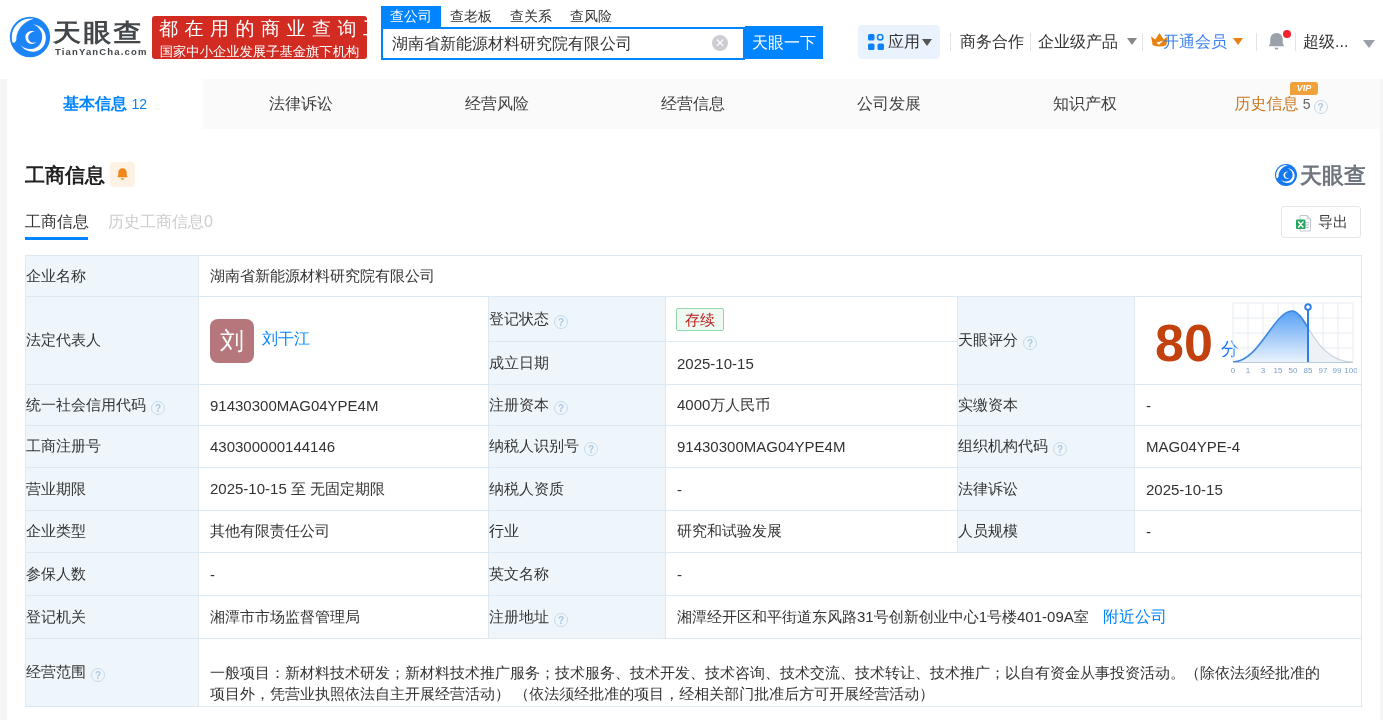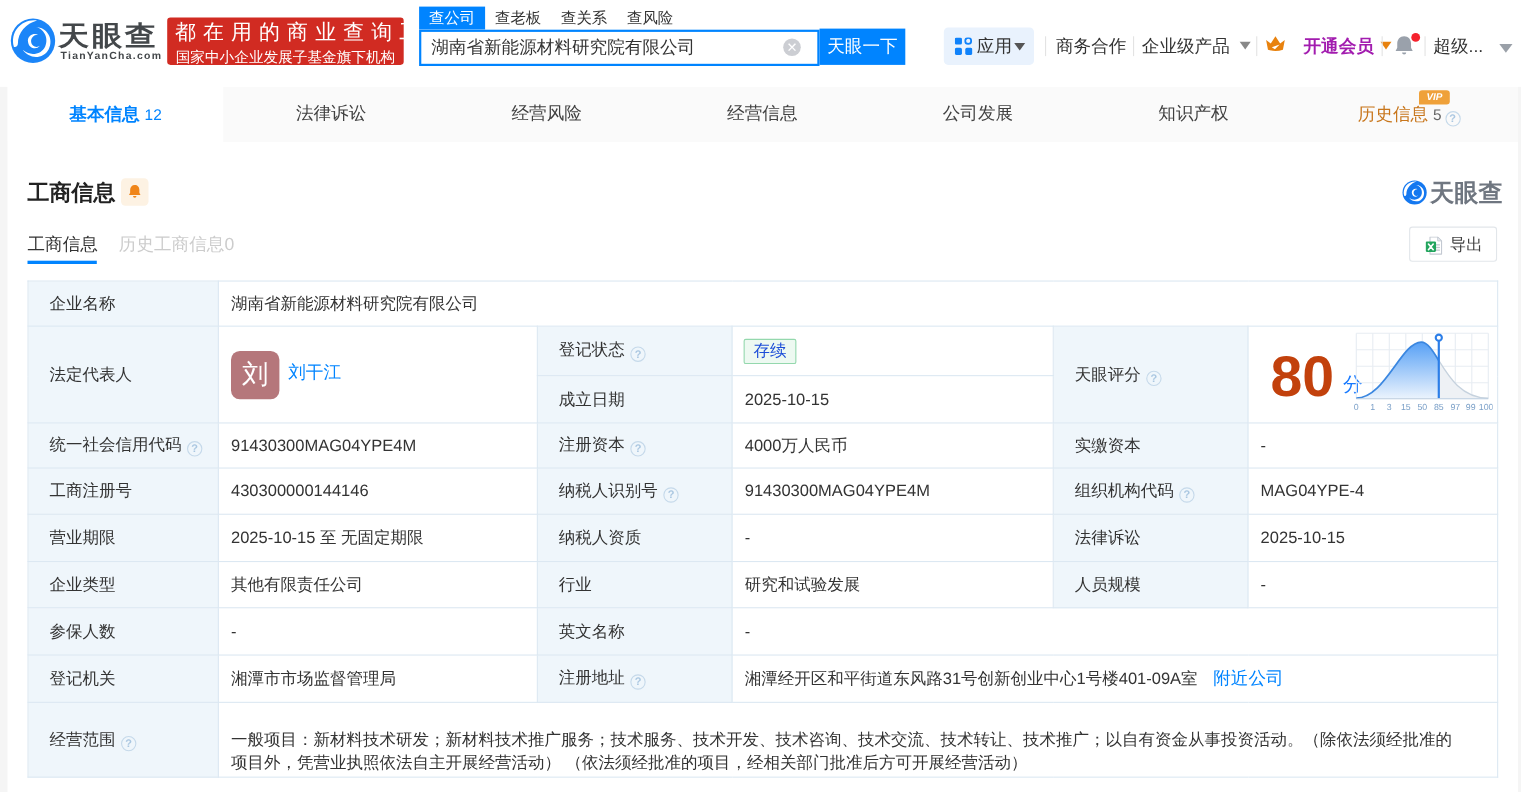--- a/index.html
+++ b/index.html
@@ -40,24 +40,24 @@
 #subtabs { position:absolute; left:25px; top:212px; width:500px; white-space:nowrap; }
 #subtab1 { position:absolute; left:0; top:0; font-size:16px; color:#333; }
 #subtab1u { position:absolute; left:0; top:25px; width:63px; height:3px; background:#0084ff; }
 #subtab2 { position:absolute; left:83px; top:0; font-size:16px; color:#ccc; }
 #exportbtn { position:absolute; left:1281px; top:206px; width:80px; height:32px; border:1px solid #e2e6ea; border-radius:3px; background:#fff; }
 #exportbtn .t { position:absolute; font-size:15px; color:#404040; }
 
 #tblwrap { position:absolute; left:25px; top:255px; }
 table { border-collapse:collapse; table-layout:fixed; width:1336px; }
 td { border:1px solid #dce8f2; font-size:15px; color:#333; padding:0 8px 0 11px; vertical-align:middle; }
-td.lb { background:#eff6fb; padding-left:19px; }
+td.lb { background:#eff6fb; padding-left:0; }
 .qm { display:inline-block; width:14px; height:14px; border-radius:50%; border:1px solid #c5d9ea; color:#aac7e1; font-size:10px; line-height:13px; text-align:center; vertical-align:-2px; margin-left:5px; font-weight:bold; }
 a.lnk { color:#0084ff; text-decoration:none; }
-.badge { display:inline-block; height:23px; line-height:21px; padding:0 8px; border:1px solid #94d8ad; background:#edf9f1; color:#1d4ed8; font-size:15px; border-radius:2px; margin-left:-1px; }
+.badge { display:inline-block; height:23px; line-height:21px; padding:0 8px; border:1px solid #94d8ad; background:#edf9f1; color:#b91c1c; font-size:15px; border-radius:2px; margin-left:-1px; }
 #avatar { display:inline-block; width:44px; height:44px; background:#b5777b; border-radius:8px; color:#fff; font-size:24px; text-align:center; line-height:44px; vertical-align:middle; }
 #score80 { font-size:52px; font-weight:bold; color:#c2410c; }
 #scorefen { font-size:18px; color:#1679ff; }
 </style>
 </head>
 <body>
 <div id="page">
 <div id="card"></div>
 <div style="position:absolute;left:0;top:0;width:1383px;height:79px;background:#fff"></div>
 
@@ -92,21 +92,21 @@
           <span class="caret" style="position:absolute;right:8px;top:14px"></span>
     </div>
     <div class="mdiv" style="left:92px"></div>
     <div class="mitem" style="left:102px">商务合作</div>
     <div class="mdiv" style="left:172px"></div>
     <div class="mitem" style="left:180px">企业级产品<span class="caret" style="border-top-color:#888;margin-left:9px"></span></div>
     <div class="mdiv" style="left:284px"></div>
     <svg width="19" height="17" viewBox="0 0 20 18" style="position:absolute;left:292px;top:7px">
       <path d="M1 4.5 L5.5 8 L10 1 L14.5 8 L19 4.5 L17.2 14 Q10 16.5 2.8 14 Z M6.5 11.5 L9.5 13.5 L14 9" fill="#e8820e" fill-rule="evenodd"></path>
     </svg>
-    <div class="mitem" style="left:327px;color:#a21caf;font-weight:bold">开通会员<span class="caret" style="border-top-color:#e8820e"></span></div>
+    <div class="mitem" style="left:305px;color:#3b82f6;font-weight:normal">开通会员<span class="caret" style="border-top-color:#e8820e"></span></div>
     <div class="mdiv" style="left:398px"></div>
     <div style="position:absolute;left:409px;top:6px">
       <svg width="19" height="21" viewBox="0 0 20 22">
         <path d="M10 2 C6 2 3.4 5 3.4 9 L3.4 13 L1.8 16 L18.2 16 L16.6 13 L16.6 9 C16.6 5 14 2 10 2 Z" fill="#9aa1ab"></path>
         <path d="M8 17.5 a2 2 0 0 0 4 0 Z" fill="#9aa1ab"></path>
       </svg>
       <div style="position:absolute;left:16px;top:-1px;width:8px;height:8px;border-radius:50%;background:#f5222d"></div>
     </div>
     <div class="mdiv" style="left:437px"></div>
     <div class="mitem" style="left:445px">超级...</div>

